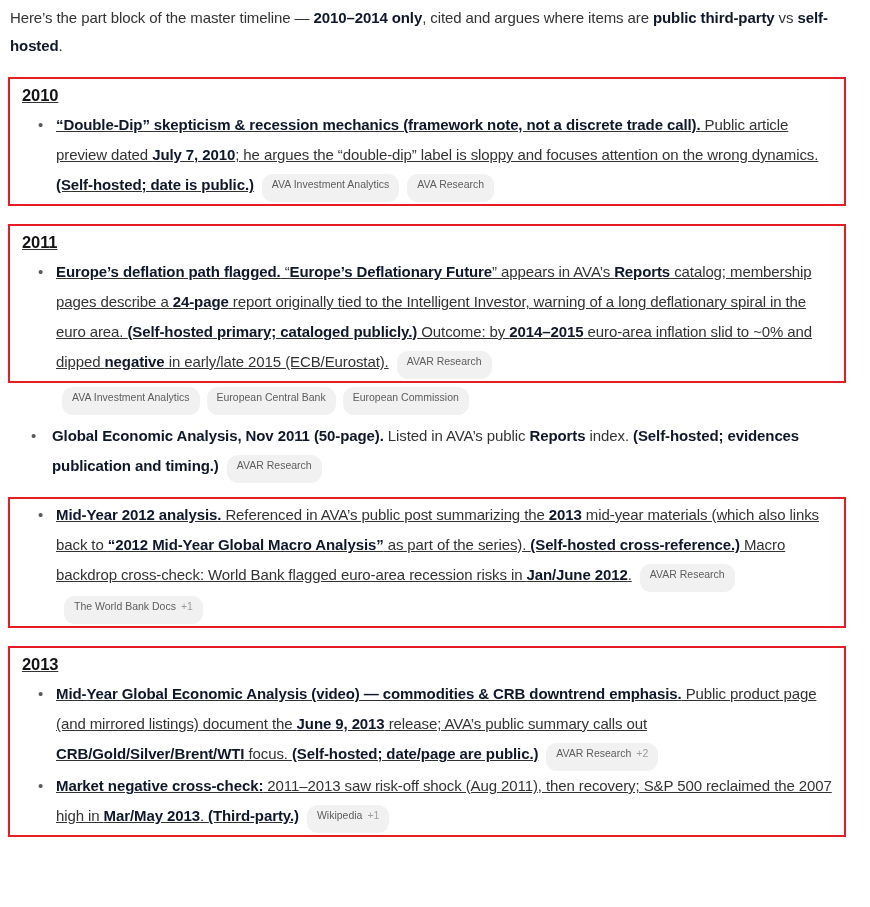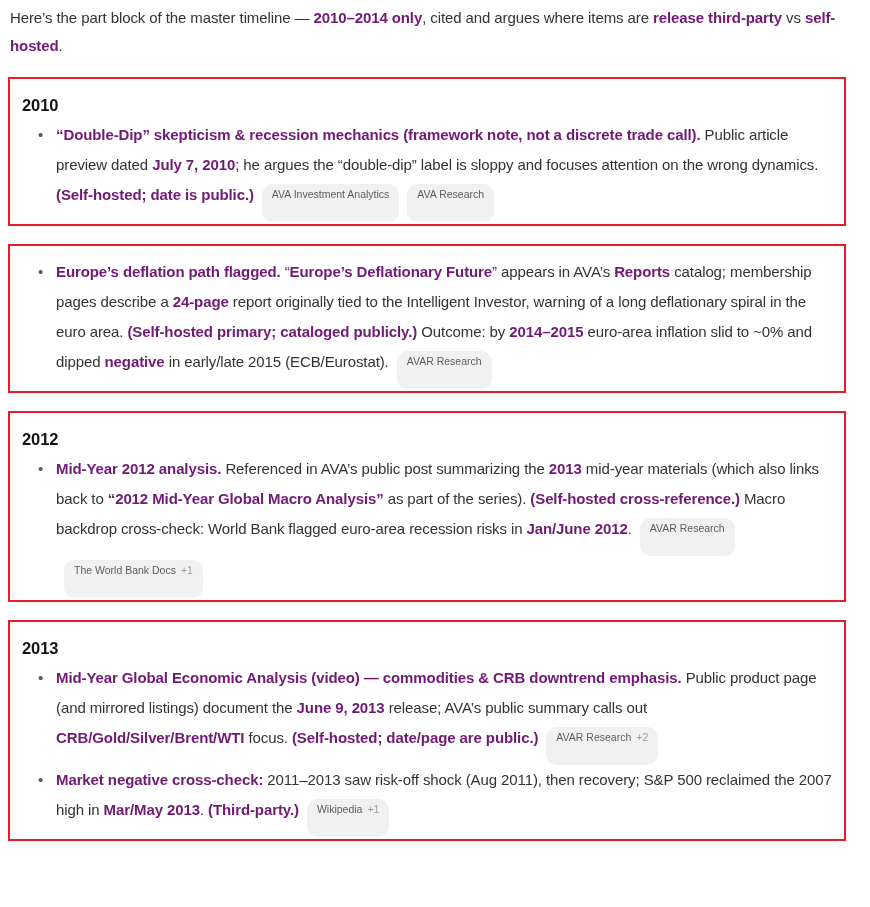--- a/index.html
+++ b/index.html
@@ -17,27 +17,28 @@
     color: var(--text, #333333);
   }
   .page { width: 870px; }
 
   .intro {
     margin: 0 26px 17px 10px;
     padding-top: 4px;
     line-height: 28px;
   }
 
-  .b { font-weight: bold; color: #701a75; }
+  .b { font-weight: bold; color: #0f172a; }
 
   .year-box {
     border: 2.5px solid var(--box-border, #e71d25);
     margin: 0 24px 18px 8px;
-    padding: 11px 12px 2px 12px;
+    padding: 1px 12px 2px 12px;
     background: #ffffff;
+    text-decoration: underline;
   }
   .year-heading {
     margin: 0;
     font-size: 16.5px;
     font-weight: bold;
     color: #141414;
     line-height: 30px;
   }
 
   ul.items {
@@ -67,55 +68,59 @@
   .badge-row {
     margin: -14px 24px 6px 62px;
     line-height: 21px;
   }
   .badge-row .badge { margin-left: 0; margin-right: 7px; }
 
   .badge {
     display: inline-block;
     background: var(--badge-bg, #f1f1f2);
     border-radius: 11px;
-    height: 38px;
+    height: 28px;
     line-height: 21px;
     padding: 0 10px;
     font-size: 10.5px;
     letter-spacing: 0;
     color: var(--badge-text, #5d5d5d);
     margin-left: 8px;
     vertical-align: 2px;
     white-space: nowrap;
     cursor: pointer;
   }
   .badge .badge-extra {
     color: var(--badge-extra, #9d9d9d);
     margin-left: 5px;
   }
 </style>
 </head>
 <body>
 
 <main class="page">
-  <p class="intro" id="intro"><span>Here’s the part block of the master timeline — </span><span class="b">2010–2014 only</span><span>, cited and argues where items are </span><span class="b">release third-party</span><span> vs </span><span class="b">self-hosted</span><span>.</span></p>
+  <p class="intro" id="intro"><span>Here’s the part block of the master timeline — </span><span class="b">2010–2014 only</span><span>, cited and argues where items are </span><span class="b">public third-party</span><span> vs </span><span class="b">self-hosted</span><span>.</span></p>
   <div id="blocks">
       <section class="year-box">
         <h3 class="year-heading">2010</h3>
         <ul class="items">
           <li><span class="b">“Double-Dip” skepticism &amp; recession mechanics (framework note, not a discrete trade call).</span><span> Public article preview dated </span><span class="b">July 7, 2010</span><span>; he argues the “double-dip” label is sloppy and focuses attention on the wrong dynamics. </span><span class="b">(Self-hosted; date is public.)</span><span class="badge"><span>AVA Investment Analytics</span></span><span class="badge"><span>AVA Research</span></span></li>
         </ul>
       </section>
       <section class="year-box">
+        <h3 class="year-heading">2011</h3>
         <ul class="items">
           <li><span class="b">Europe’s deflation path flagged.</span><span> “</span><span class="b">Europe’s Deflationary Future</span><span>” appears in AVA’s </span><span class="b">Reports</span><span> catalog; membership pages describe a </span><span class="b">24-page</span><span> report originally tied to the Intelligent Investor, warning of a long deflationary spiral in the euro area. </span><span class="b">(Self-hosted primary; cataloged publicly.)</span><span> Outcome: by </span><span class="b">2014–2015</span><span> euro-area inflation slid to ~0% and dipped </span><span class="b">negative</span><span> in early/late 2015 (ECB/Eurostat).</span><span class="badge"><span>AVAR Research</span></span></li>
         </ul>
       </section>
+      <div class="badge-row"><span class="badge"><span>AVA Investment Analytics</span></span><span class="badge"><span>European Central Bank</span></span><span class="badge"><span>European Commission</span></span></div>
+      <ul class="items loose-list">
+        <li><span class="b">Global Economic Analysis, Nov 2011 (50-page).</span><span> Listed in AVA’s public </span><span class="b">Reports</span><span> index. </span><span class="b">(Self-hosted; evidences publication and timing.)</span><span class="badge"><span>AVAR Research</span></span></li>
+      </ul>
       <section class="year-box">
-        <h3 class="year-heading">2012</h3>
         <ul class="items">
           <li><span class="b">Mid-Year 2012 analysis.</span><span> Referenced in AVA’s public post summarizing the </span><span class="b">2013</span><span> mid-year materials (which also links back to </span><span class="b">“2012 Mid-Year Global Macro Analysis”</span><span> as part of the series). </span><span class="b">(Self-hosted cross-reference.)</span><span> Macro backdrop cross-check: World Bank flagged euro-area recession risks in </span><span class="b">Jan/June 2012</span><span>.</span><span class="badge"><span>AVAR Research</span></span><span class="badge"><span>The World Bank Docs</span><span class="badge-extra">+1</span></span></li>
         </ul>
       </section>
       <section class="year-box">
         <h3 class="year-heading">2013</h3>
         <ul class="items">
           <li><span class="b">Mid-Year Global Economic Analysis (video) — commodities &amp; CRB downtrend emphasis.</span><span> Public product page (and mirrored listings) document the </span><span class="b">June 9, 2013</span><span> release; AVA’s public summary calls out </span><span class="b">CRB/Gold/Silver/Brent/WTI</span><span> focus. </span><span class="b">(Self-hosted; date/page are public.)</span><span class="badge"><span>AVAR Research</span><span class="badge-extra">+2</span></span></li>
           <li><span class="b">Market negative cross-check:</span><span> 2011–2013 saw risk-off shock (Aug 2011), then recovery; S&amp;P 500 reclaimed the 2007 high in </span><span class="b">Mar/May 2013</span><span>. </span><span class="b">(Third-party.)</span><span class="badge"><span>Wikipedia</span><span class="badge-extra">+1</span></span></li>
         </ul>

